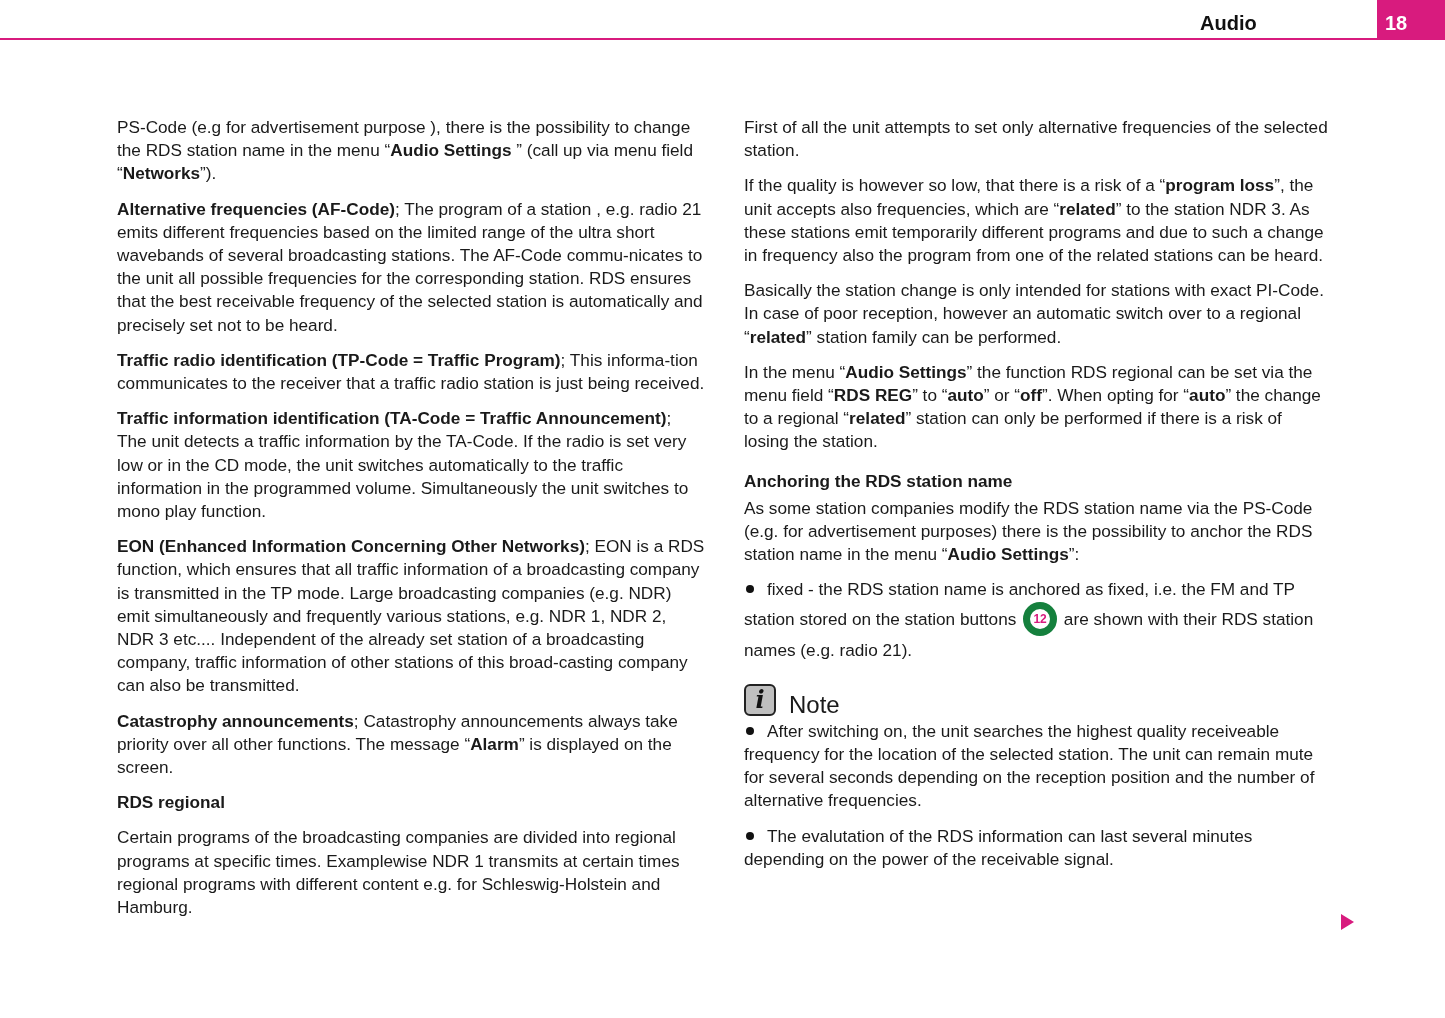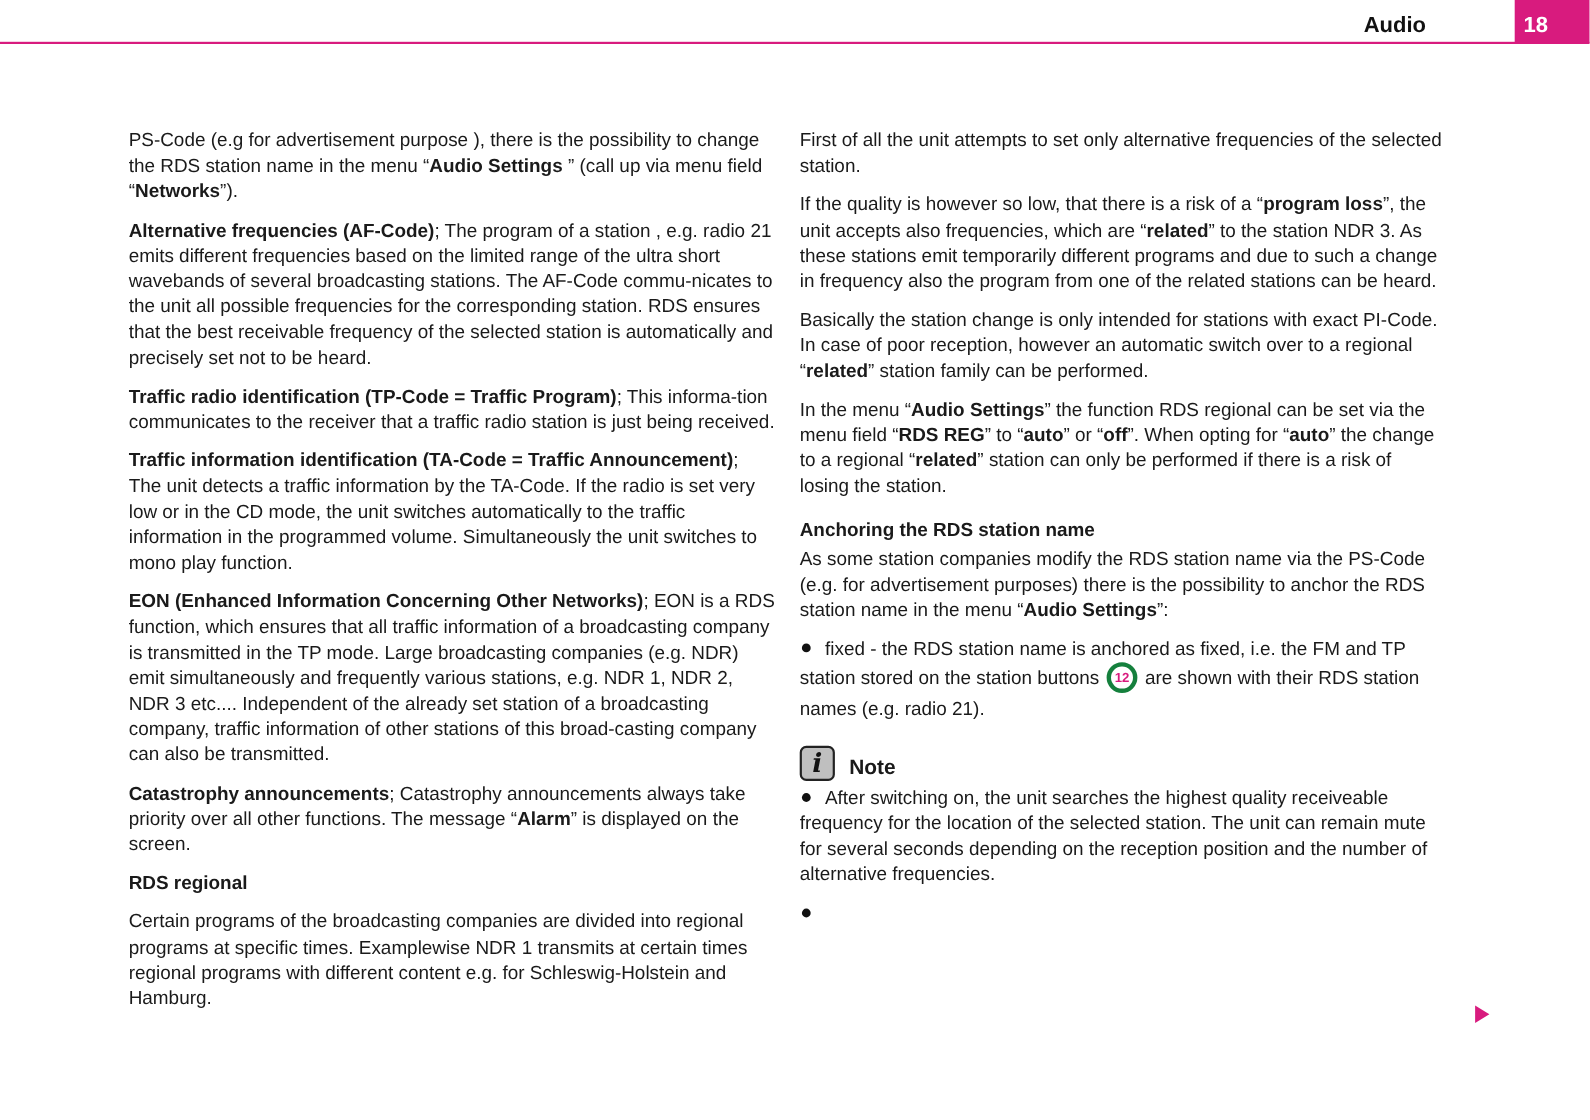--- a/index.html
+++ b/index.html
@@ -4,55 +4,55 @@
 <style>
   html, body { margin: 0; padding: 0; background: #ffffff; }
   body {
     width: 1445px; height: 1018px; position: relative; overflow: hidden;
     font-family: "Liberation Sans", sans-serif; color: #1a1a1a;
   }
   .header-rule {
     position: absolute; left: 0; top: 38px; width: 1445px; height: 2px; background: #d81b7e;
   }
   .section-title {
-    position: absolute; left: 1200px; top: 12px; width: 136px; text-align: center;
+    position: absolute; left: 1200px; top: 12px; width: 136px; text-align: left;
     font-size: 20px; font-weight: bold; color: #111;
   }
   .page-tab {
     position: absolute; left: 1377px; top: 0; width: 68px; height: 39px; background: #d81b7e;
   }
   .page-number {
     position: absolute; left: 1385px; top: 12px; font-size: 20px; font-weight: bold; color: #ffffff;
   }
   .column {
     position: absolute; top: 116px; font-size: 17.2px; line-height: 23.2px;
   }
   .col-left { left: 117px; width: 588px; }
-  .col-right { left: 727px; width: 585px; }
+  .col-right { left: 744px; width: 585px; }
   p { margin: 0 0 12px 0; }
   b { font-weight: bold; }
   .subhead { font-weight: bold; margin: 0 0 12px 0; }
   .subhead.tight { margin: 16px 0 4px 0; }
   .bullet { margin: 0 0 12px 0; }
   .dot {
     display: inline-block; width: 8px; height: 8px; border-radius: 50%; background: #111;
     vertical-align: middle; margin: 0 13px 3px 2px;
   }
   .callout {
-    display: inline-block; width: 20px; height: 20px; border: 4px solid #15803d; border-radius: 50%;
+    display: inline-block; width: 20px; height: 20px; border: 7px solid #15803d; border-radius: 50%;
     color: #d81b7e; font-size: 12px; line-height: 20px; text-align: center; vertical-align: middle;
     box-sizing: content-box; margin: 0 2px 3px 2px; font-weight: bold;
   }
   .note-head { display: flex; align-items: flex-end; margin: 22px 0 4px 0; }
   .note-icon {
     width: 32px; height: 32px; border: 2px solid #222; border-radius: 6px; background: #bfbfbf;
     box-sizing: border-box; display: flex; align-items: center; justify-content: center;
     font-family: "DejaVu Serif", serif; font-style: italic; font-weight: bold; font-size: 24px; color: #111;
   }
-  .note-label { font-size: 19px; font-weight: bold; margin-left: 13px; line-height: 20px; margin-bottom: 1px; }
+  .note-label { font-size: 24px; font-weight: normal; margin-left: 13px; line-height: 20px; margin-bottom: 1px; }
   .continue-arrow {
     position: absolute; left: 1341px; top: 914px; width: 0; height: 0;
     border-top: 8px solid transparent; border-bottom: 8px solid transparent; border-left: 13px solid #d81b7e;
   }
 </style>
 </head>
 <body>
 
 <div class="header-rule"></div>
 <div class="section-title">Audio</div>
@@ -102,17 +102,17 @@
   </div>
 
   <div class="note-head">
     <div class="note-icon">i</div>
     <div class="note-label">Note</div>
   </div>
   <div class="bullet">
     <span class="dot"></span><span>After switching on, the unit searches the highest quality receiveable frequency for the location of the selected station. The unit can remain mute for several seconds depending on the reception position and the number of alternative frequencies.</span>
   </div>
   <div class="bullet">
-    <span class="dot"></span>
+    <span class="dot"></span><span>The evalutation of the RDS information can last several minutes depending on the power of the receivable signal.</span>
   </div>
 </div>
 
 <div class="continue-arrow"></div>
 
 </body></html>

